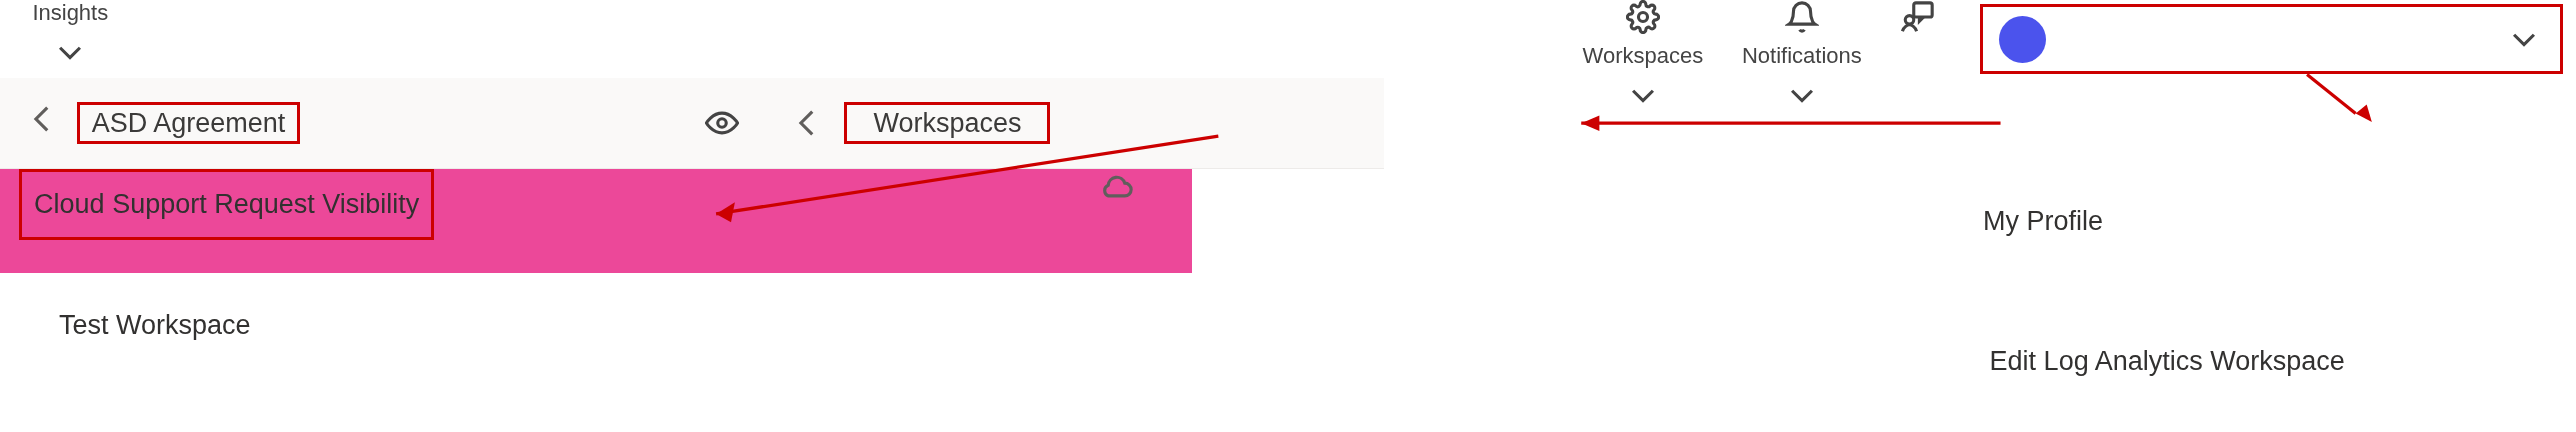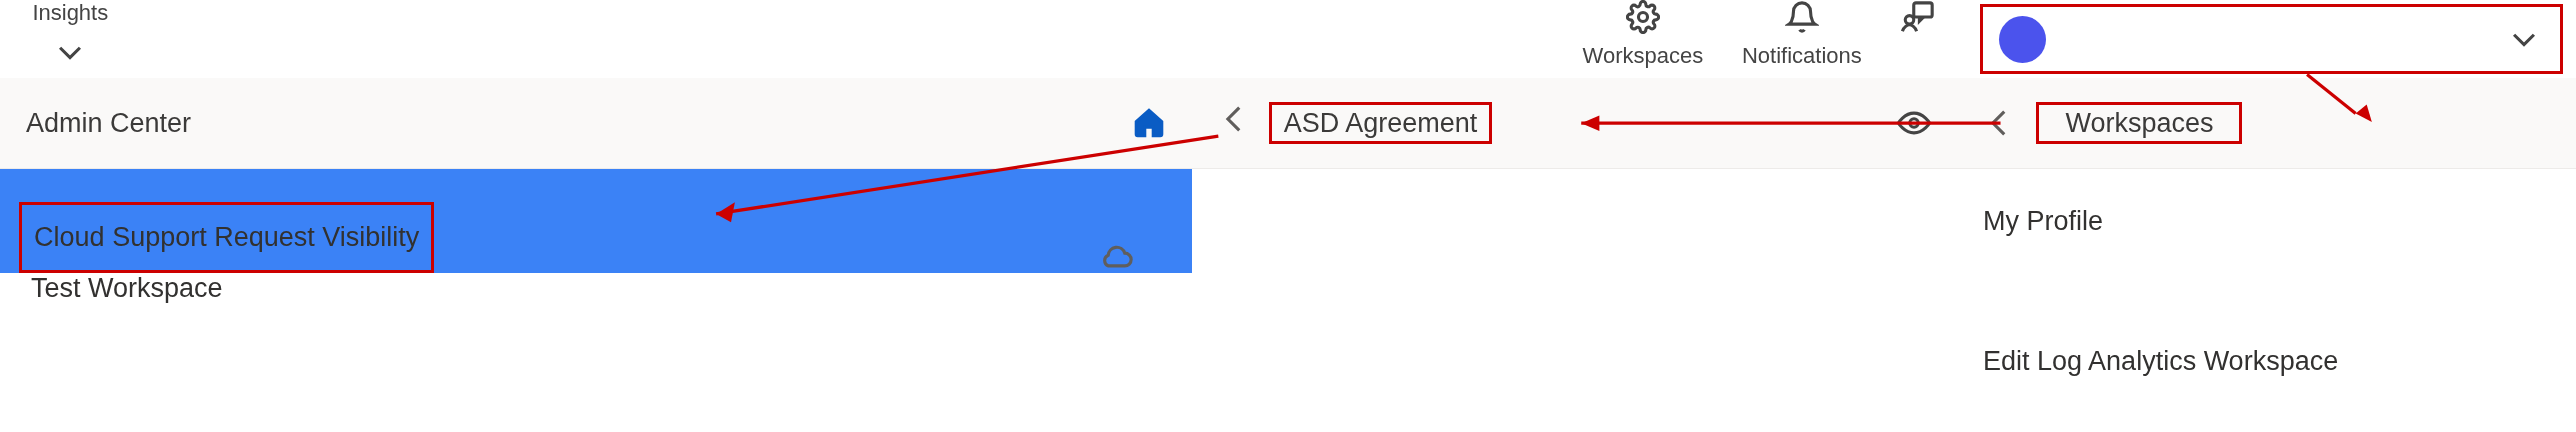--- a/index.html
+++ b/index.html
@@ -77,25 +77,25 @@
   }
 
   .row3 {
     display: flex;
     align-items: stretch;
     height: 104px;
   }
   .row3 .left {
     width: 1192px;
     display: flex;
-    align-items: flex-end;
+    align-items: flex-start;
     justify-content: space-between;
     padding: 0 58px 0 19.4px;
     box-sizing: border-box;
-    background: #3b82f6;
+    background: #ec4899;
     font-size: 27px;
     color: #323130;
   }
   .row3 .left .redbox { height: 71px; }
   .row3 .gap1 { width: 765px; }
   .row3 .right {
     width: 619px;
     display: flex;
     align-items: center;
     padding-left: 26px;
@@ -105,24 +105,26 @@
   }
 
   .row4 {
     display: flex;
     align-items: stretch;
     height: 104px;
   }
   .row4 .left {
     width: 1192px;
     display: flex;
+    align-items: center;
     padding-left: 31px;
     box-sizing: border-box;
     font-size: 27px;
     color: #323130;
+    margin-left: 28px;
   }
   .row4 .gap1 { width: 765px; }
   .row4 .right {
     width: 619px;
     display: flex;
     align-items: flex-end;
     padding-left: 26px;
     box-sizing: border-box;
     font-size: 27px;
     color: #323130;
@@ -212,28 +214,20 @@
     <div class="avatar"></div>
     <span class="icon chev">
       <svg viewBox="0 0 24 24">
           <polyline points="5 9 12 16 19 9"></polyline>
         </svg>
     </span>
   </div>
 </div>
 
 <div class="row2">
-  <div class="panel left">
-    <span>Admin Center</span>
-    <span class="icon blue">
-      <svg viewBox="0 0 24 24">
-          <path d="M3 11 12 3l9 8v9a1 1 0 0 1-1 1h-5v-6h-6v6H4a1 1 0 0 1-1-1z" fill="#0a5cc4" stroke="#0a5cc4"></path>
-        </svg>
-    </span>
-  </div>
 
   <div class="panel mid" style="justify-content:space-between;">
     <div style="display:flex;gap:17px;">
       <span class="icon grey">
         <svg viewBox="0 0 24 24">
             <polyline points="15 4 7 12 15 20"></polyline>
           </svg>
       </span>
       <span class="redbox">
         <span>ASD Agreement</span>

